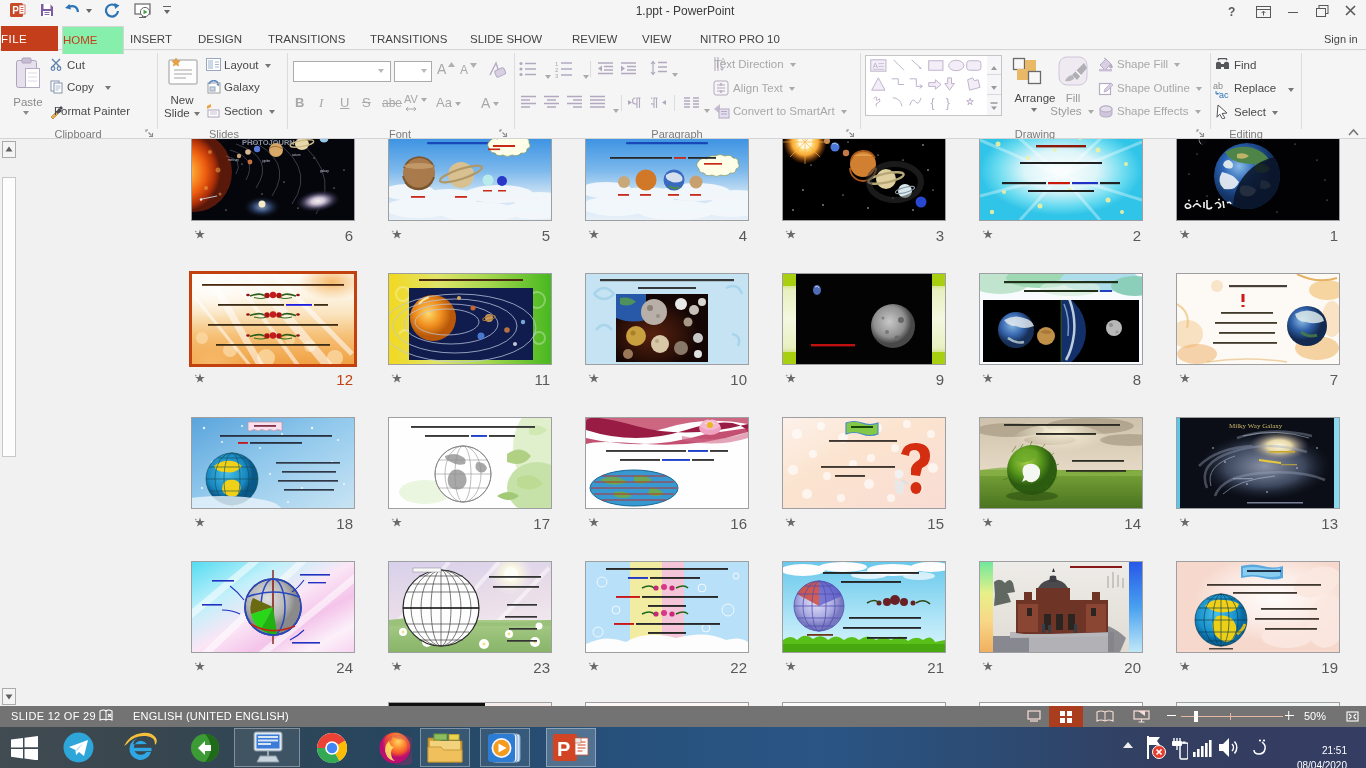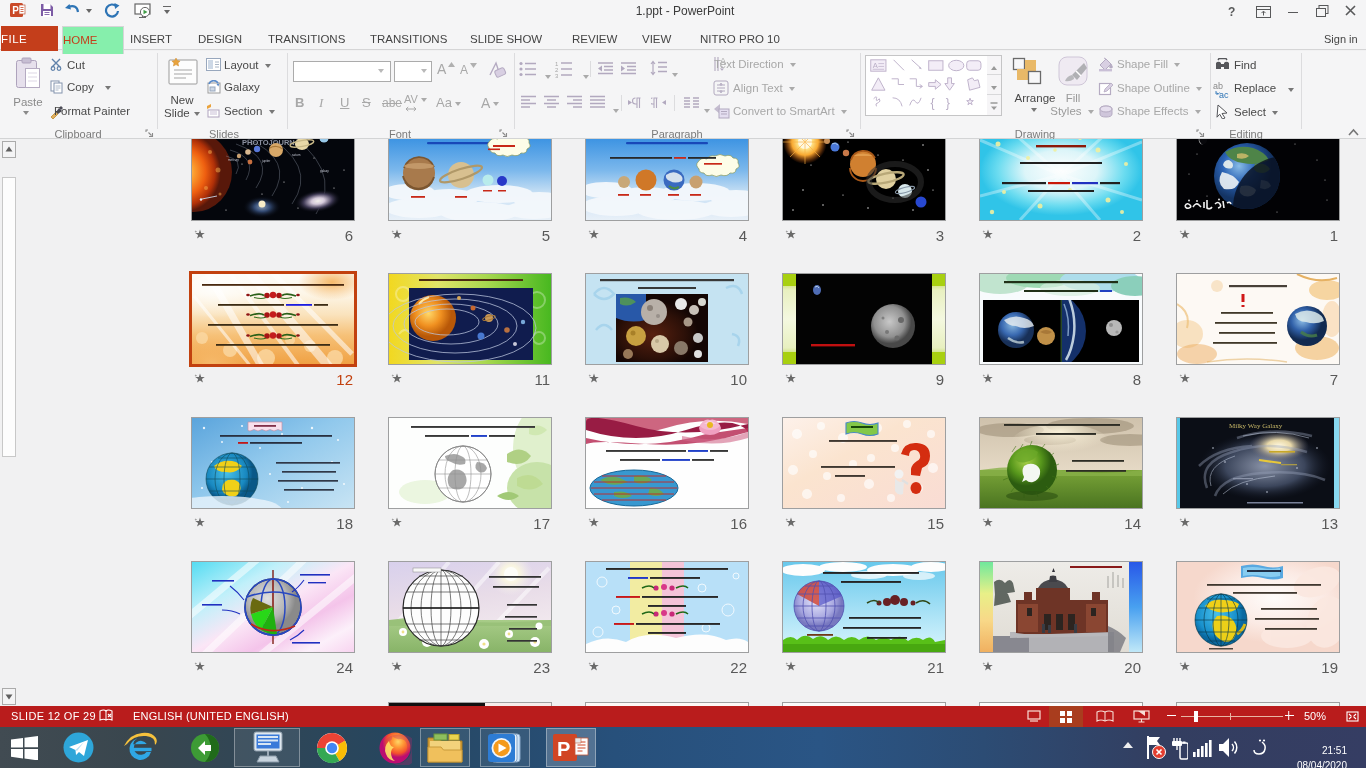--- a/index.html
+++ b/index.html
@@ -25,21 +25,21 @@
 #content{position:absolute;left:0;top:139px;width:1366px;height:567px;background:#f1f1f2;overflow:hidden}
 
 #sbar{position:absolute;left:2px;top:1px;width:14px;height:566px;background:#f1f1f2}
 .sbtn{position:absolute;left:0;width:14px;height:17px;background:#f4f4f5;border:1px solid #ababab}
 #sthumb{position:absolute;left:0;top:37px;width:14px;height:280px;background:#fdfdfd;border:1px solid #c8c8c8}
 
 .slide{position:absolute;width:164px;height:92px;border:1px solid #9e9fa0;background:#fff;overflow:hidden}
 .snum{position:absolute;width:160px;font-size:15px;color:#595959;text-align:right}
 .star{position:absolute;width:14px;font-size:11px;color:#666}
 
-#statusbar{position:absolute;left:0;top:706px;width:1366px;height:21px;background:#b91c1c;color:#fff}
+#statusbar{position:absolute;left:0;top:706px;width:1366px;height:21px;background:#737373;color:#fff}
 
 #taskbar{position:absolute;left:0;top:727px;width:1366px;height:41px;background:linear-gradient(90deg,#414b52 0%,#39464e 10%,#27465e 28%,#27507b 45%,#2a5585 60%,#2c4c74 72%,#333e60 85%,#353d63 100%)}
 .tkbtn{position:absolute;top:1px;height:39px;border:1px solid rgba(255,255,255,.35);background:rgba(255,255,255,.08)}
 </style>
 </head>
 <body>
 <div id="titlebar">
   <svg class="abs" style="left:10px;top:3px" width="16" height="15">
     <rect x="0" y="0" width="13" height="14" rx="1.5" fill="#ca4a28"></rect>
     <text x="2.2" y="11" font-size="10" font-weight="bold" fill="#fff">P</text>

